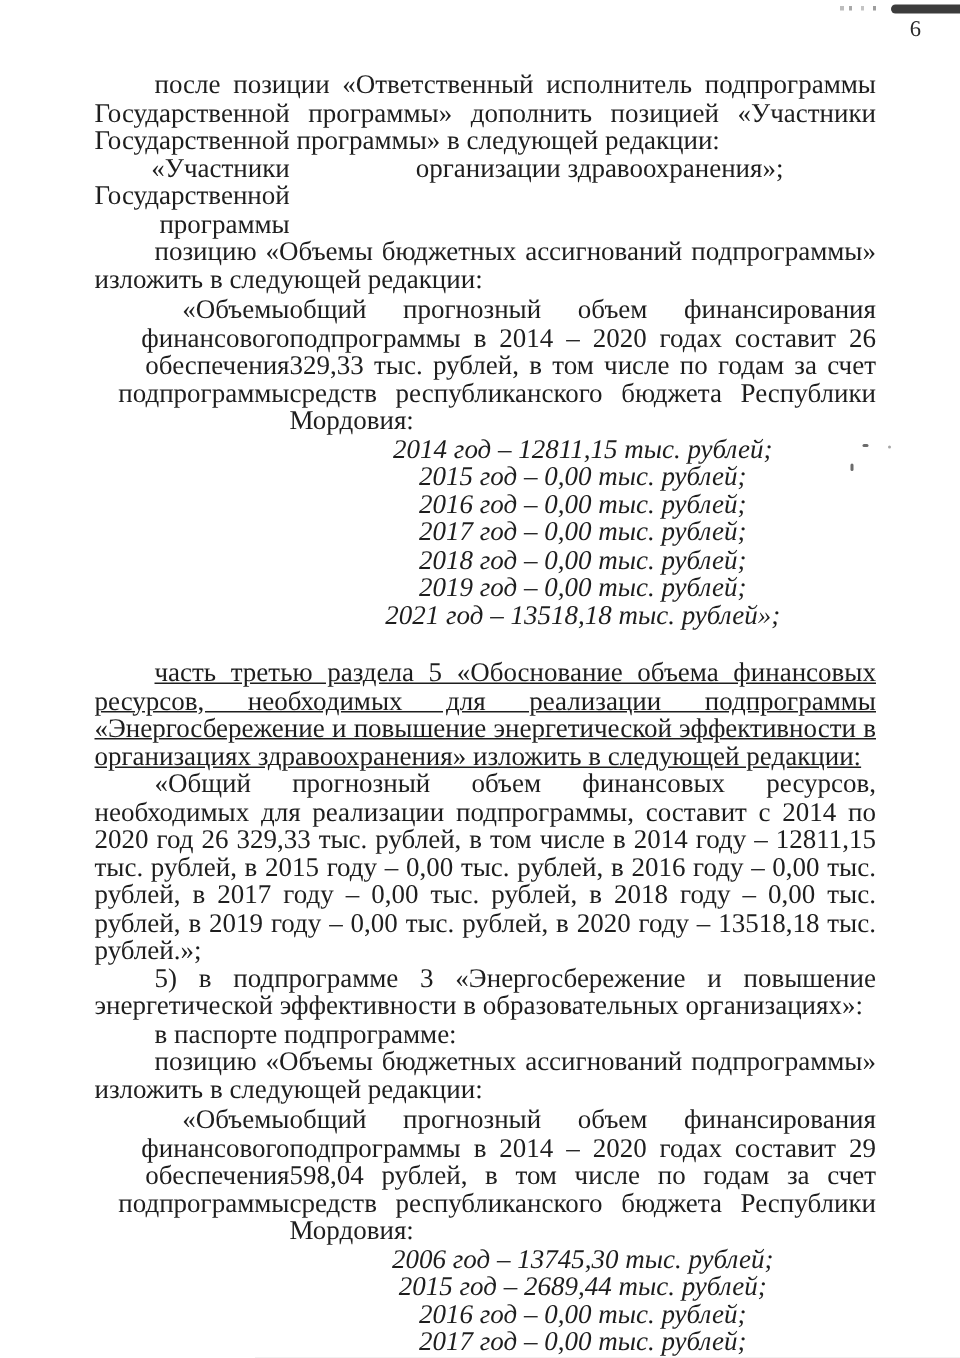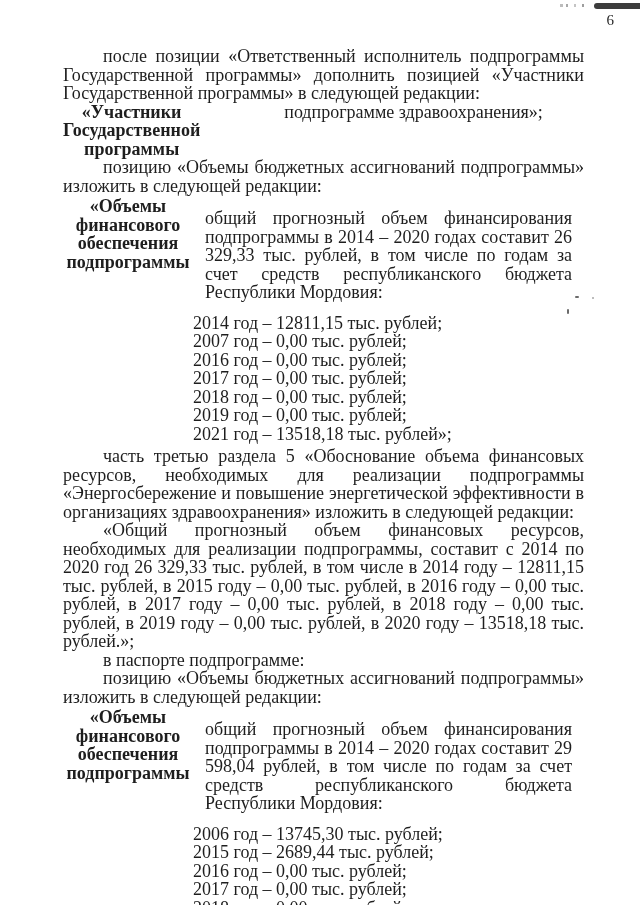--- a/index.html
+++ b/index.html
@@ -56,74 +56,75 @@
     width: 521px;
     font-size: 18px;
     line-height: 18.5px;
   }
   .para {
     margin: 0;
     text-align: justify;
     text-indent: 40px;
   }
   .gap-top-sm { margin-top: 2px; }
-  .gap-top-md { margin-top: 4px; }
+  .gap-top-md { margin-top: 20px; text-decoration: underline; }
 
   .passport-row { display: flex; align-items: flex-start; }
   .passport-label {
     flex: 0 0 130px;
-    font-weight: bold;
-    text-align: center;
+    font-weight: normal;
+    text-align: right;
   }
   .passport-value { flex: 1 1 auto; min-width: 0; }
-  .passport-value .intro { margin: 12px; text-align: justify; text-indent: 0; }
+  .passport-value .intro { margin: 0; text-align: justify; text-indent: 0; }
   .participants-value { padding-left: 84px; text-align: left; }
-  .year-line { text-align: left; }
+  .year-line { text-align: center; font-style: italic; }
 </style>
 </head>
 <body>
 
 <div class="page">
 
   <div class="scan-smudge"></div>
   <div class="speck speck-1"></div>
   <div class="speck speck-2"></div>
   <div class="speck speck-3"></div>
 
   <div class="page-number">6</div>
 
   <div class="text-block">
 
     <p class="para">после позиции «Ответственный исполнитель подпрограммы Государственной программы» дополнить позицией «Участники Государственной программы» в следующей редакции:</p>
 
     <div class="passport-row">
       <div class="passport-label">«Участники Государственной программы</div>
-      <div class="passport-value participants-value">подпрограмме здравоохранения»;</div>
+      <div class="passport-value participants-value">организации здравоохранения»;</div>
     </div>
 
     <p class="para">позицию «Объемы бюджетных ассигнований подпрограммы» изложить в следующей редакции:</p>
 
     <div class="passport-row gap-top-sm">
       <div class="passport-label">«Объемы финансового обеспечения подпрограммы</div>
       <div class="passport-value">
         <p class="intro">общий прогнозный объем финансирования подпрограммы в 2014 – 2020 годах составит 26 329,33 тыс. рублей, в том числе по годам за счет средств республиканского бюджета Республики Мордовия:</p>
         <div class="year-line">2014 год – 12811,15 тыс. рублей;</div>
-        <div class="year-line">2007 год – 0,00 тыс. рублей;</div>
+        <div class="year-line">2015 год – 0,00 тыс. рублей;</div>
         <div class="year-line">2016 год – 0,00 тыс. рублей;</div>
         <div class="year-line">2017 год – 0,00 тыс. рублей;</div>
         <div class="year-line">2018 год – 0,00 тыс. рублей;</div>
         <div class="year-line">2019 год – 0,00 тыс. рублей;</div>
         <div class="year-line">2021 год – 13518,18 тыс. рублей»;</div>
       </div>
     </div>
 
     <p class="para gap-top-md">часть третью раздела 5 «Обоснование объема финансовых ресурсов, необходимых для реализации подпрограммы «Энергосбережение и повышение энергетической эффективности в организациях здравоохранения» изложить в следующей редакции:</p>
 
     <p class="para">«Общий прогнозный объем финансовых ресурсов, необходимых для реализации подпрограммы, составит с 2014 по 2020 год 26 329,33 тыс. рублей, в том числе в 2014 году – 12811,15 тыс. рублей, в 2015 году – 0,00 тыс. рублей, в 2016 году – 0,00 тыс. рублей, в 2017 году – 0,00 тыс. рублей, в 2018 году – 0,00 тыс. рублей, в 2019 году – 0,00 тыс. рублей, в 2020 году – 13518,18 тыс. рублей.»;</p>
 
+    <p class="para">5) в подпрограмме 3 «Энергосбережение и повышение энергетической эффективности в образовательных организациях»:</p>
 
     <p class="para">в паспорте подпрограмме:</p>
 
     <p class="para">позицию «Объемы бюджетных ассигнований подпрограммы» изложить в следующей редакции:</p>
 
     <div class="passport-row gap-top-sm">
       <div class="passport-label">«Объемы финансового обеспечения подпрограммы</div>
       <div class="passport-value">
         <p class="intro">общий прогнозный объем финансирования подпрограммы в 2014 – 2020 годах составит 29 598,04 рублей, в том числе по годам за счет средств республиканского бюджета Республики Мордовия:</p>
         <div class="year-line">2006 год – 13745,30 тыс. рублей;</div>

